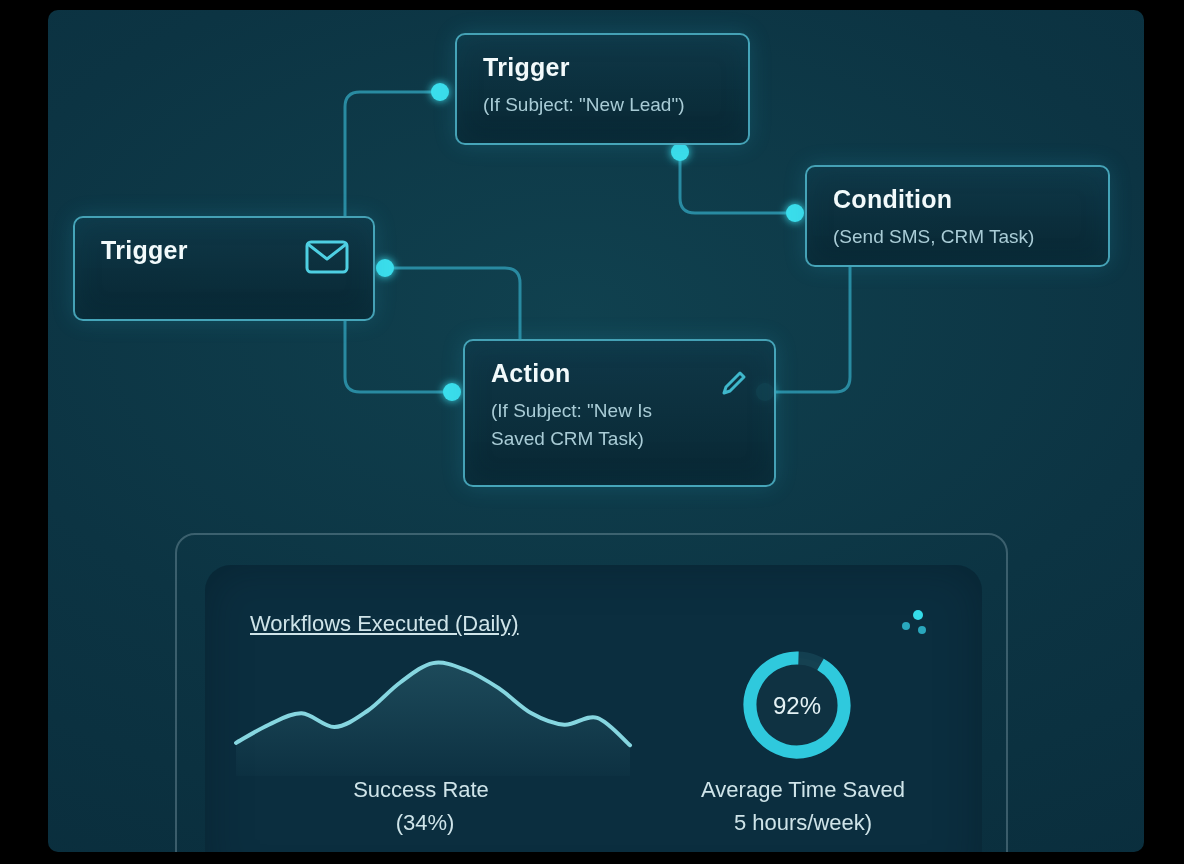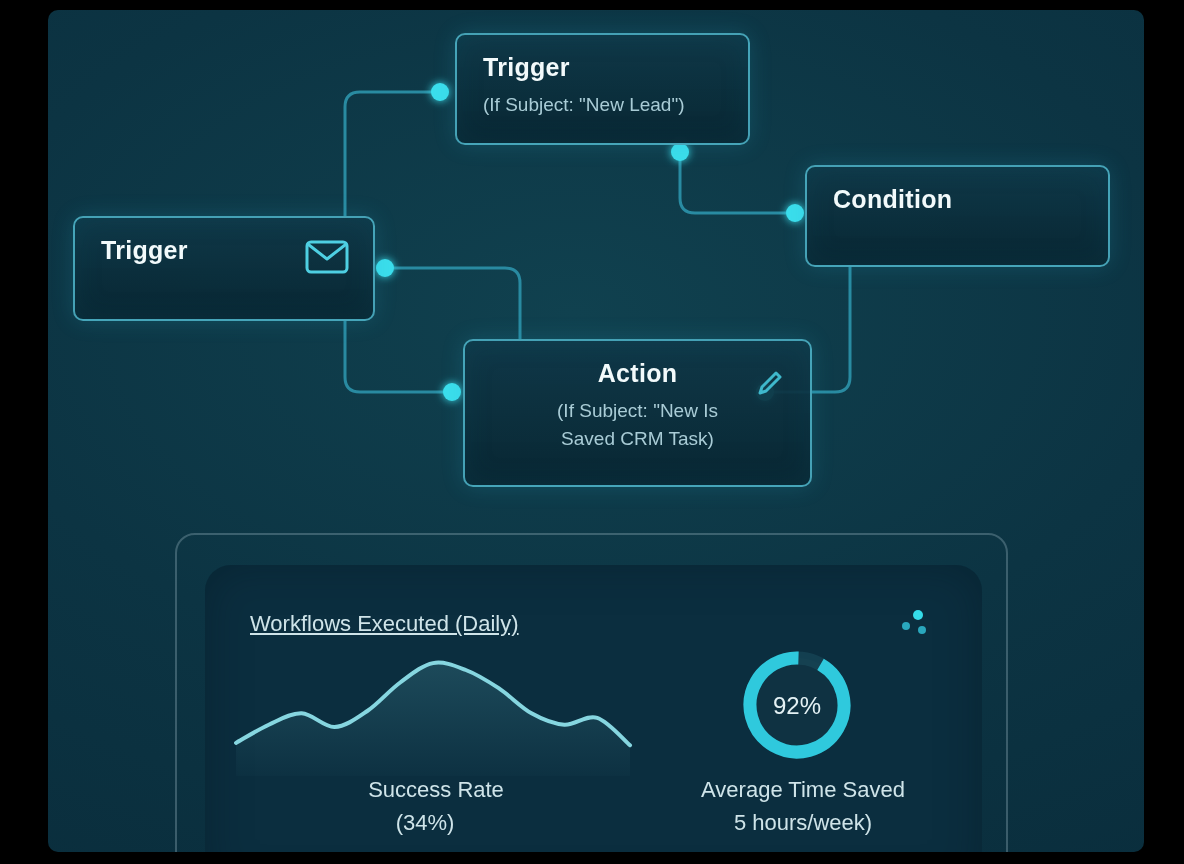--- a/index.html
+++ b/index.html
@@ -29,21 +29,21 @@
     position:absolute;left:127px;top:523px;width:833px;height:360px;box-sizing:border-box;
     border:2px solid rgba(150,178,188,0.35);border-radius:20px;
   }
   .dash-panel{
     position:absolute;left:157px;top:555px;width:777px;height:330px;
     background:#0b2e3f;border-radius:26px;
     box-shadow:inset 0 0 46px rgba(2,20,30,0.35);
   }
   .dash-title{position:absolute;left:202px;top:601px;font-size:22px;color:#cfe4e9;text-decoration:underline;}
   .dash-label{position:absolute;font-size:22px;color:#cfe4e9;text-align:center;}
-  .lbl-success{left:268px;top:767px;width:240px;}
+  .lbl-success{left:253px;top:767px;width:240px;}
   .val-success{left:257px;top:800px;width:240px;}
   .lbl-time{left:605px;top:767px;width:300px;}
   .val-time{left:605px;top:800px;width:300px;}
   .wf-chart{position:absolute;left:180px;top:636px;}
   .donut{position:absolute;left:687px;top:633px;}
   .donut-text{font-size:24px;fill:#e4f1f4;font-family:"Liberation Sans",sans-serif;}
   .dots-icon{position:absolute;left:848px;top:594px;}
 </style>
 </head>
 <body>
@@ -77,31 +77,32 @@
     </g>
   </svg>
 
   <div class="node" style="left:407px;top:23px;width:295px;height:112px;">
     <div class="node-title">Trigger</div>
     <div class="node-sub">(If Subject: "New Lead")</div>
   </div>
 
   <div class="node" style="left:757px;top:155px;width:305px;height:102px;">
     <div class="node-title">Condition</div>
+    <div class="node-sub">(Send SMS, CRM Task)</div>
   </div>
 
   <div class="node" style="left:25px;top:206px;width:302px;height:105px;">
     <div class="node-title">Trigger</div>
     <svg class="node-icon" style="right:24px;top:22px;" width="44" height="34" viewBox="0 0 44 34">
       <rect x="2" y="2" width="40" height="30" rx="4" fill="none" stroke="#4ecfe2" stroke-width="3"></rect>
       <path d="M4 5 L22 19 L40 5" fill="none" stroke="#4ecfe2" stroke-width="3" stroke-linecap="round" stroke-linejoin="round"></path>
     </svg>
   </div>
 
-  <div class="node" style="left:415px;top:329px;width:349px;height:148px;text-align:center;">
+  <div class="node" style="left:415px;top:329px;width:313px;height:148px;">
     <div class="node-title">Action</div>
     <div class="node-sub">(If Subject: "New Is</div>
     <div class="node-sub">Saved CRM Task)</div>
     <svg class="node-icon" style="right:26px;top:28px;" width="28" height="28" viewBox="0 0 28 28">
       <path d="M4 24 L6 18 L20 4 L24 8 L10 22 Z" fill="none" stroke="#3fb8cc" stroke-width="3" stroke-linejoin="round"></path>
     </svg>
   </div>
 
   <div class="dash-outer"></div>
   <div class="dash-panel"></div>

